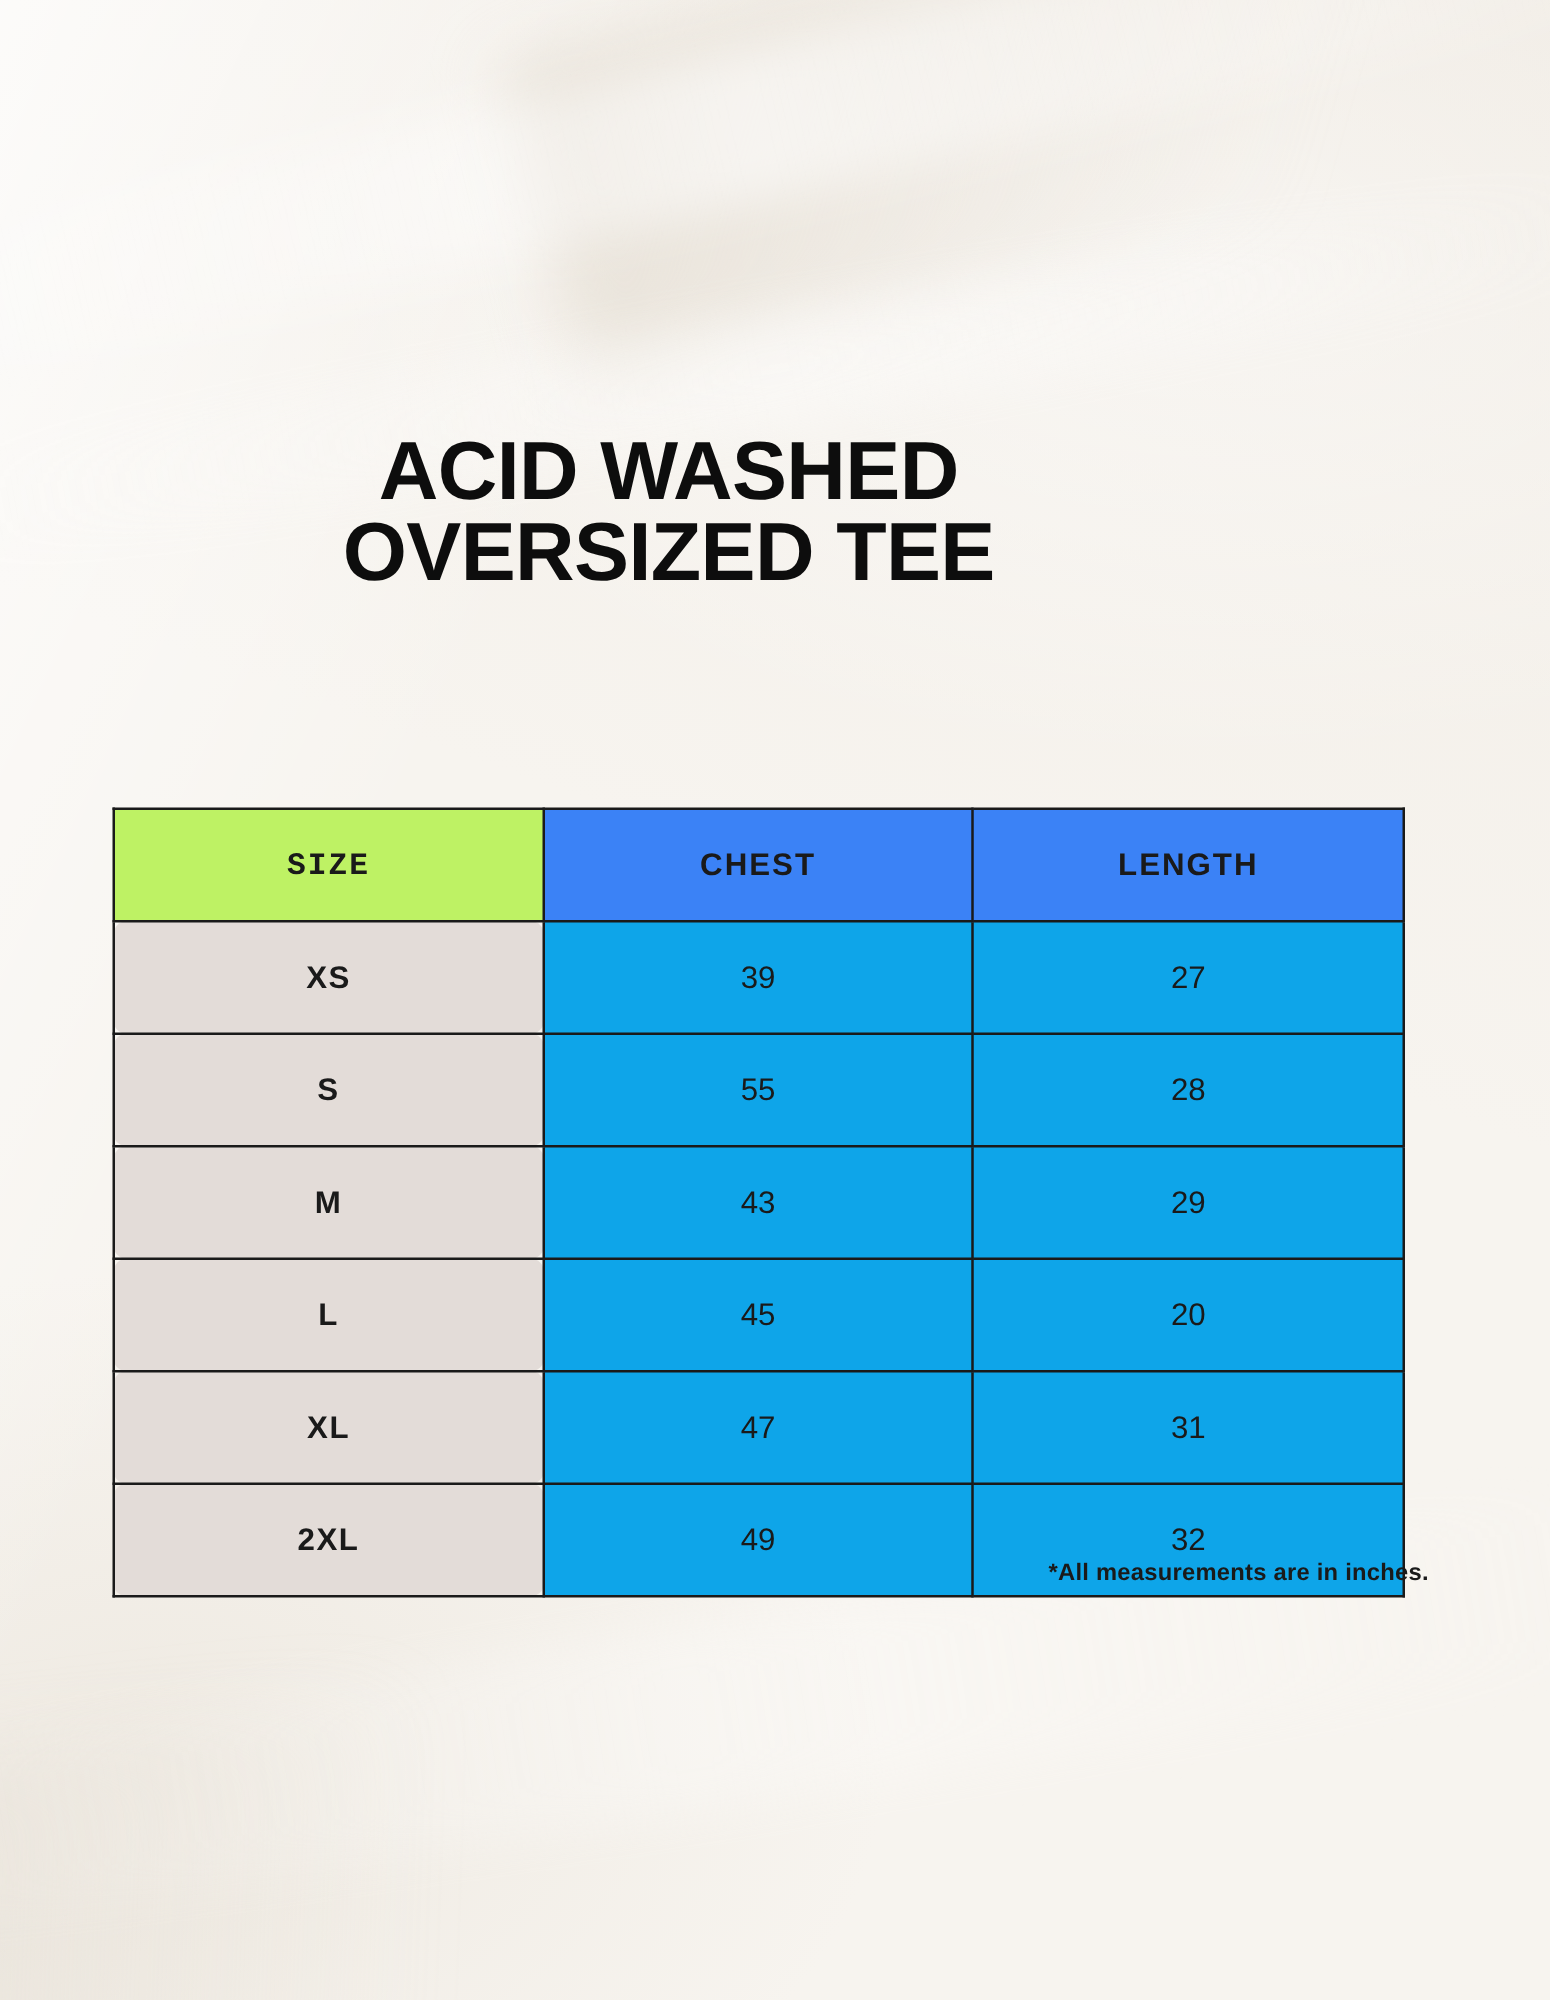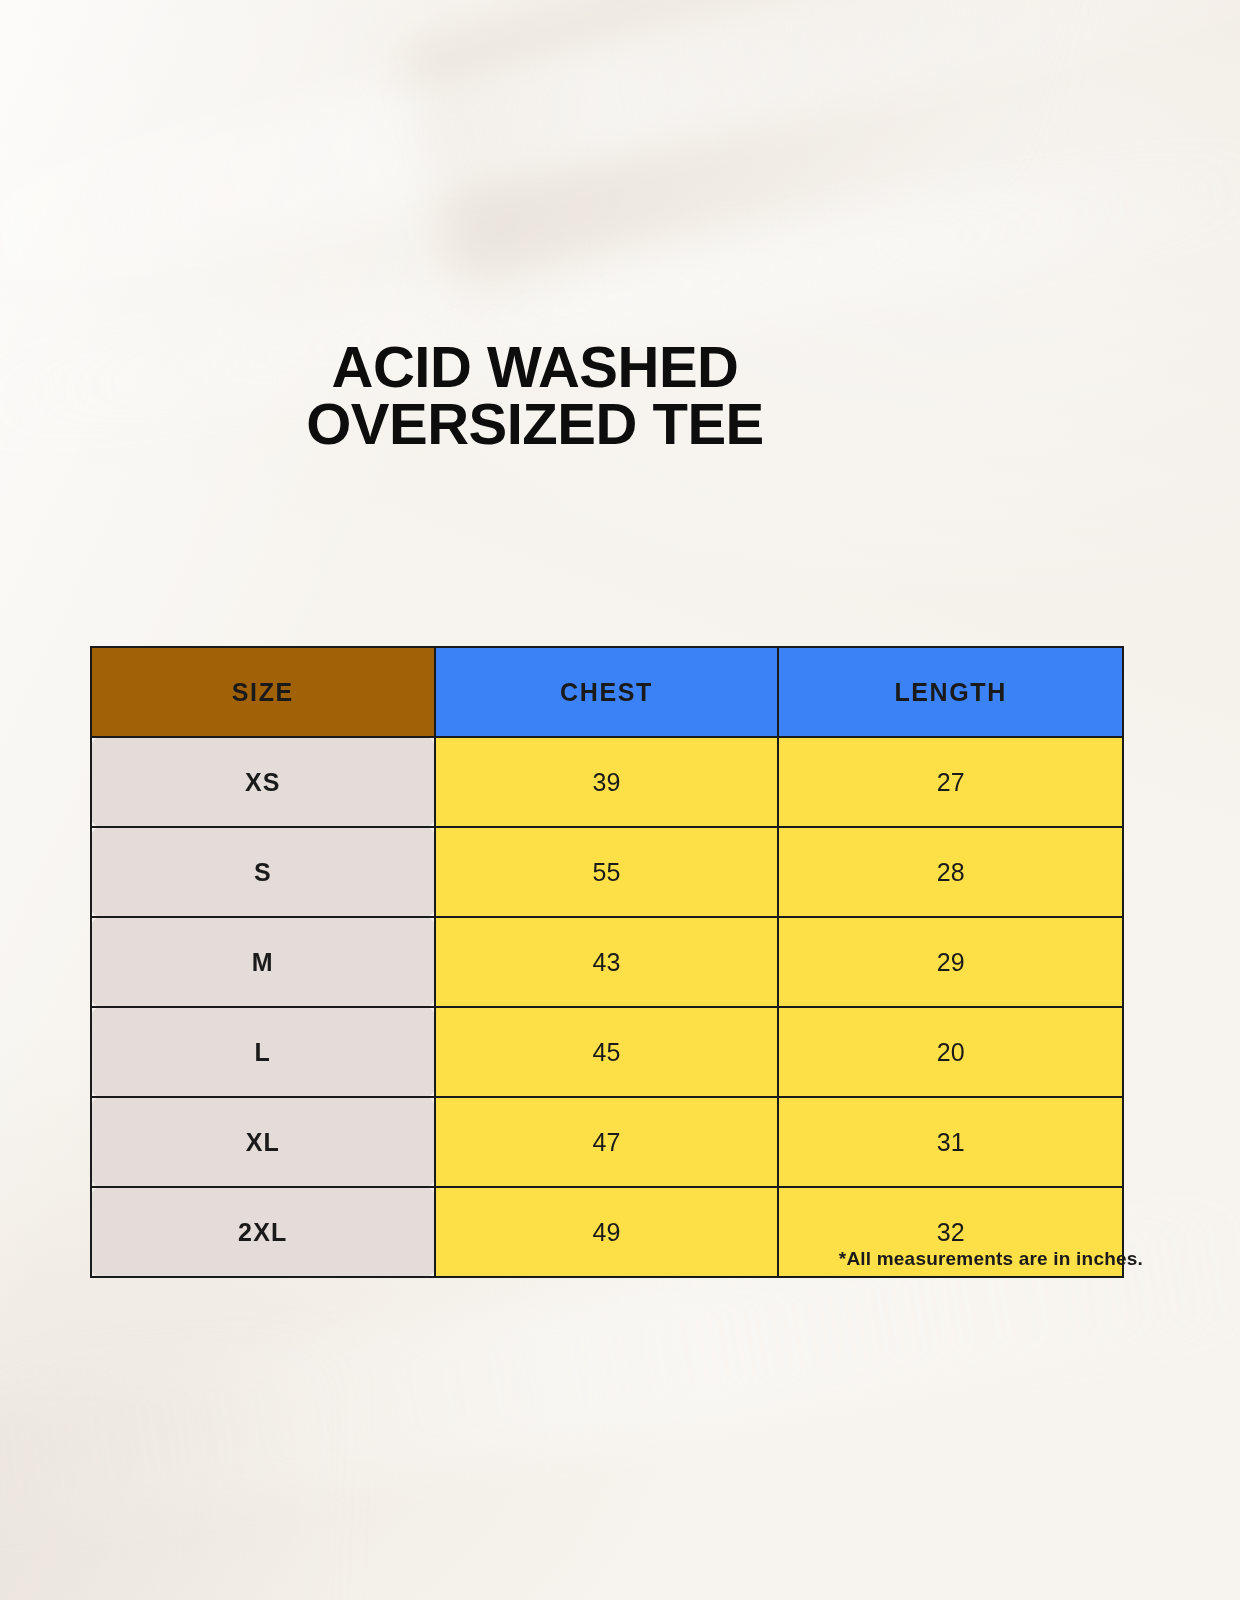--- a/index.html
+++ b/index.html
@@ -61,21 +61,21 @@
     width: 1240px;
     height: 1600px;
   }
 
   .title {
     position: absolute;
     top: 300px;
     left: 0;
     width: 1070px;
     text-align: center;
-    font-size: 58px;
+    font-size: 66px;
     line-height: 0.98;
     font-weight: 700;
     letter-spacing: -0.5px;
     color: #0d0d0d;
     text-transform: uppercase;
   }
   .title-line {
     display: block;
   }
 
@@ -121,40 +121,41 @@
     text-align: center;
     vertical-align: middle;
     font-size: 25px;
     color: #1a1a1a;
   }
   table.size-chart col.c-size { width: 33.3%; }
   table.size-chart col.c-chest { width: 33.3%; }
   table.size-chart col.c-length { width: 33.4%; }
 
   .th-size {
-    background: #a16207;
+    background: #bef264;
     font-weight: 700;
     letter-spacing: 1.6px;
     font-size: 24px;
+    font-family: Liberation Mono, monospace;
   }
   .th-meas {
     background: #3b82f6;
     font-weight: 700;
     letter-spacing: 1.6px;
     font-size: 24px;
   }
   .td-size {
     background: #e3dcd8;
     font-weight: 700;
     letter-spacing: 1.2px;
     font-size: 25px;
     border-radius: 10px;
   }
   .td-val {
-    background: #fde047;
+    background: #0ea5e9;
     font-weight: 400;
     font-size: 25px;
   }
 
   .footnote {
     position: absolute;
     left: 90px;
     top: 1248px;
     width: 1034px;
     text-align: right;

